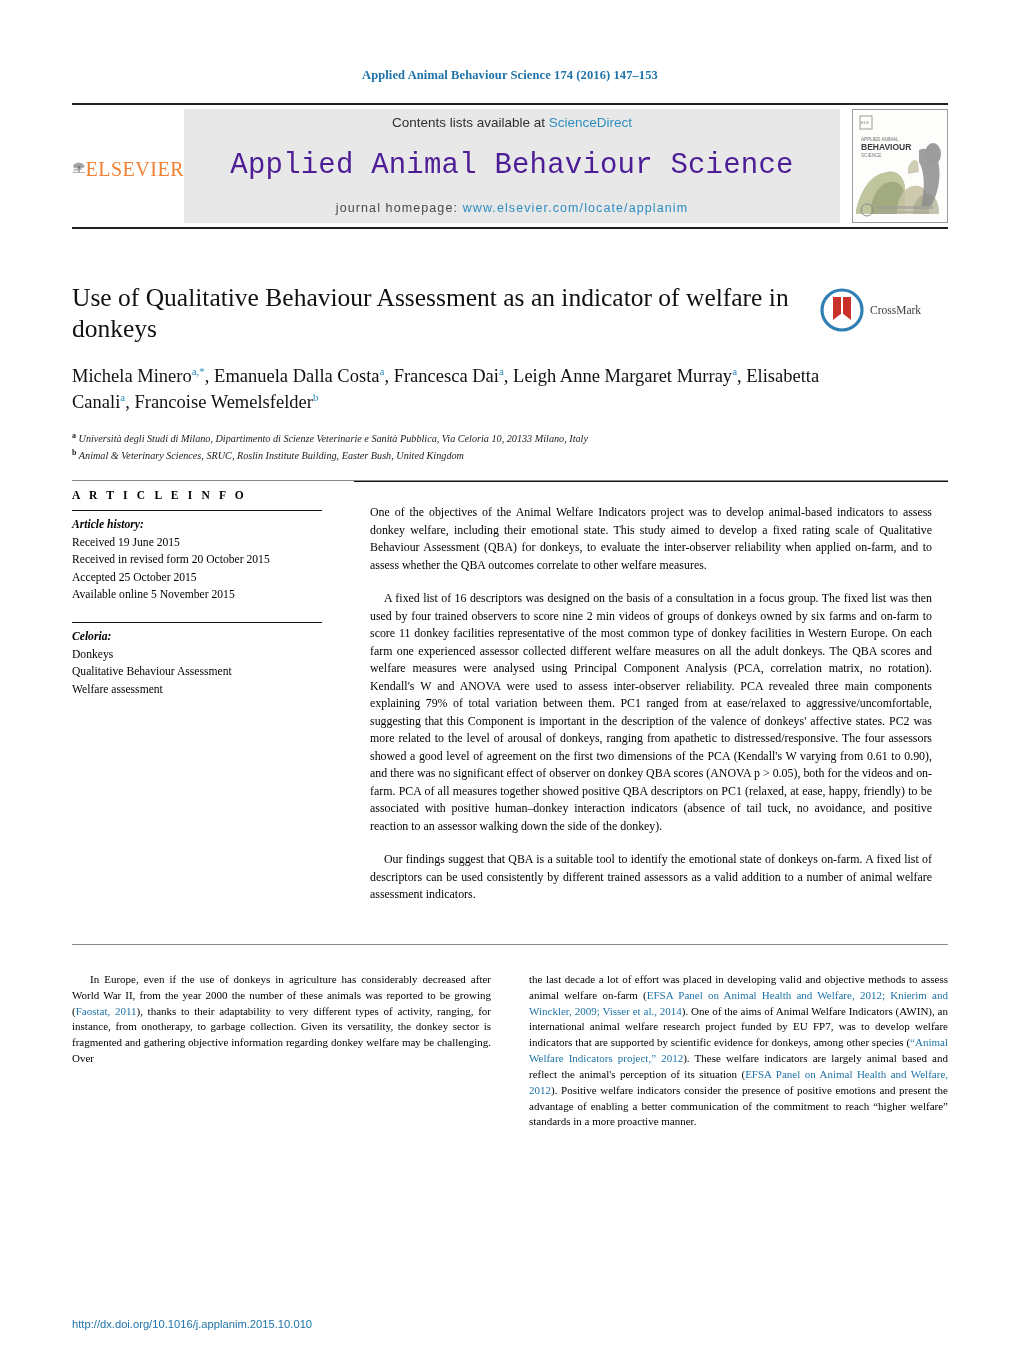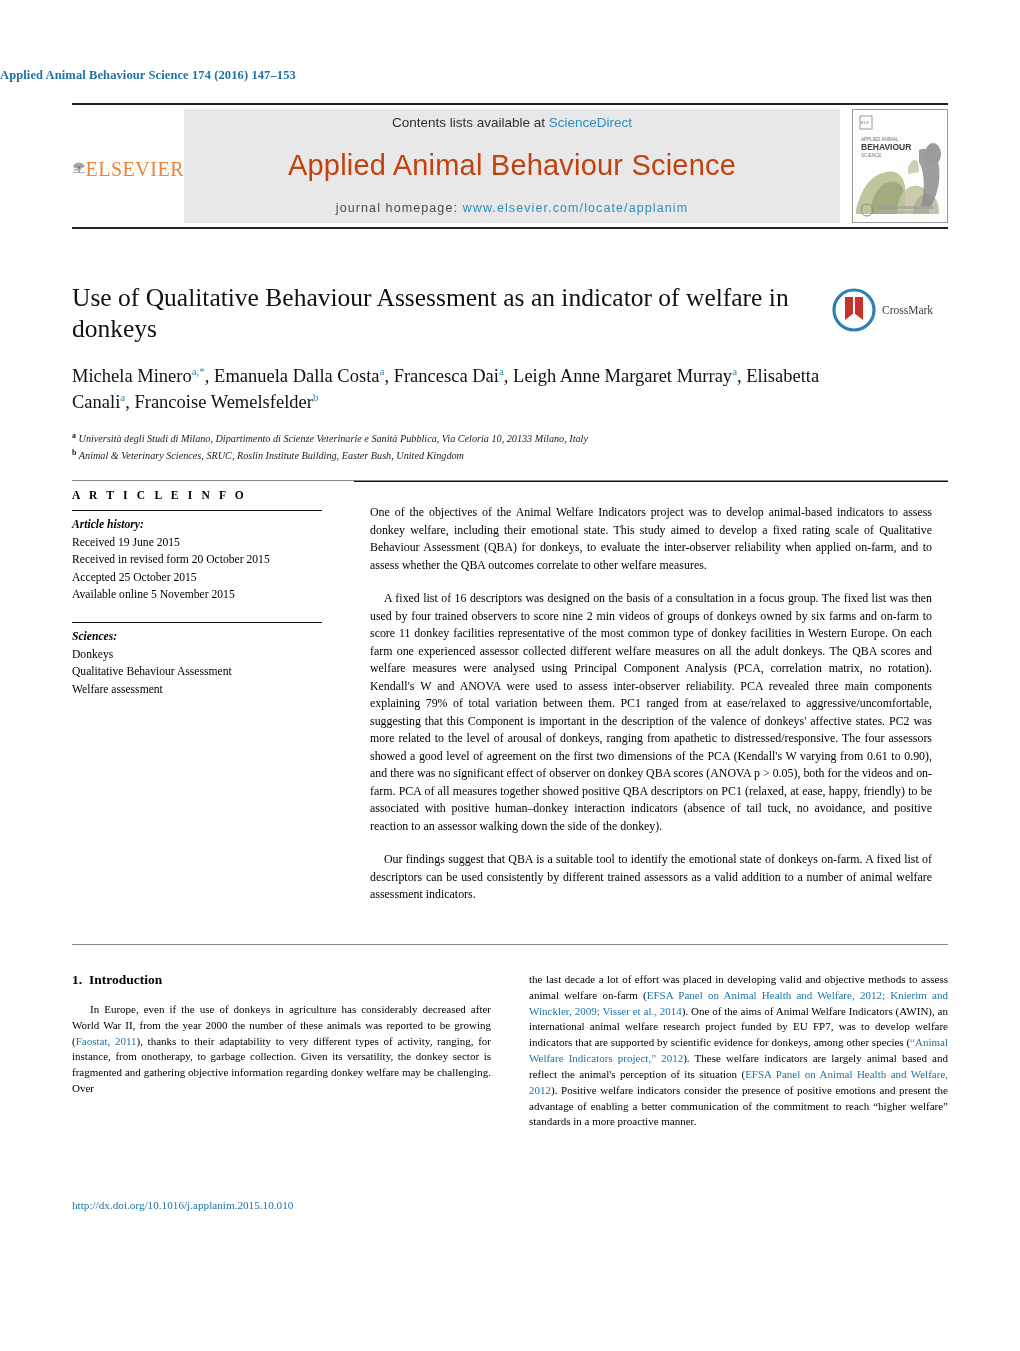--- a/index.html
+++ b/index.html
@@ -12,20 +12,21 @@
     font-family: "Liberation Serif", "DejaVu Serif", serif;
     color: #000;
     position: relative;
     overflow: hidden;
   }
   .page { position: relative; width: 1020px; height: 1351px; }
 
   
   .runhead {
     position: absolute; top: 68px; left: 0; width: 1020px;
+    text-align: center;
     font-family: "Liberation Serif", serif;
     font-weight: bold;
     font-size: 12.5px;
     color: #1e72a8;
     letter-spacing: 0.1px;
   }
 
   
   .masthead {
     position: absolute; top: 103px; left: 72px;
@@ -59,23 +60,23 @@
     padding: 6px 0 8px 0;
   }
   .contents-line {
     font-family: "Liberation Sans", sans-serif;
     font-size: 13.5px;
     color: #2f2f2f;
     margin-bottom: 14px;
   }
   .contents-line .sd { color: #2e8ec0; }
   .journal-title {
-    font-family: Liberation Sans, sans-serif;
+    font-family: Liberation Mono, monospace;
     font-size: 29px;
-    color: #c2410c;
+    color: #4c1d95;
     margin-bottom: 14px;
     letter-spacing: 0.2px;
   }
   .homepage-line {
     font-family: "Liberation Sans", sans-serif;
     font-size: 12.5px;
     color: #4a4a4a;
     letter-spacing: 1.1px;
   }
   .homepage-line .url { color: #2e8ec0; }
@@ -95,21 +96,21 @@
   .art-title {
     font-family: "Liberation Serif", serif;
     font-size: 25.5px;
     line-height: 1.22;
     width: 770px;
     color: #111;
     margin: 0;
     font-weight: normal;
   }
   .crossmark {
-    position: absolute; top: 2px; right: 4px;
+    position: absolute; top: 2px; right: 16px;
     width: 112px; height: 52px;
     display: flex; align-items: center; gap: 6px;
   }
   .cm-label {
     font-family: "Liberation Serif", serif;
     font-size: 11.5px; color: #3d3d3d;
   }
   .authors {
     margin-top: 20px;
     font-family: "Liberation Serif", serif;
@@ -202,22 +203,22 @@
     position: absolute; top: 1195px; left: 72px; width: 419px;
   }
   .fn-rule { width: 112px; border-top: 1px solid #111; margin-bottom: 7px; }
   .fn-text {
     font-family: "Liberation Serif", serif;
     font-size: 10.4px; line-height: 1.5;
   }
   .fn-text .star { margin-right: 4px; }
   .fn-text .em { font-style: italic; }
   .doi-block {
-    position: absolute; top: 1197px; left: 72px; width: 500px;
-    font-family: Liberation Serif, serif;
+    position: absolute; top: 1316px; left: 72px; width: 500px;
+    font-family: Liberation Sans, sans-serif;
     font-size: 11.2px; line-height: 1.48;
   }
   .doi-link { color: #1e72a8; }
 </style>
 </head>
 <body>
 
 <div class="page">
 
   <div class="runhead">Applied Animal Behaviour Science 174 (2016) 147–153</div>
@@ -307,21 +308,21 @@
         <div class="hist-block">
           <div class="lbl">Article history:</div>
           <div>Received 19 June 2015</div>
           <div>Received in revised form 20 October 2015</div>
           <div>Accepted 25 October 2015</div>
           <div>Available online 5 November 2015</div>
         </div>
         <div class="kw-spacer"></div>
         <div class="rule"></div>
         <div class="kw-block">
-          <div class="lbl">Sciences:</div>
+          <div class="lbl">Celoria:</div>
           <div>Donkeys</div>
           <div>Qualitative Behaviour Assessment</div>
           <div>Welfare assessment</div>
         </div>
       </div>
 
       <div class="col-abs">
         <div class="rule"></div>
         <div class="abs-body">
           <p class="first">One of the objectives of the Animal Welfare Indicators project was to develop animal-based indicators to assess donkey welfare, including their emotional state. This study aimed to develop a fixed rating scale of Qualitative Behaviour Assessment (QBA) for donkeys, to evaluate the inter-observer reliability when applied on-farm, and to assess whether the QBA outcomes correlate to other welfare measures.</p>
@@ -329,23 +330,20 @@
           <p>Our findings suggest that QBA is a suitable tool to identify the emotional state of donkeys on-farm. A fixed list of descriptors can be used consistently by different trained assessors as a valid addition to a number of animal welfare assessment indicators.</p>
         </div>
       </div>
     </div>
   </div>
 
   <div class="bottom-rule"></div>
 
   <div class="body-cols">
     <div class="bcol">
-      <div class="sec-title">
-        <span>1.</span>&nbsp;&nbsp;<span>Introduction</span>
-      </div>
       <p class="ptext">In Europe, even if the use of donkeys in agriculture has considerably decreased after World War II, from the year 2000 the number of these animals was reported to be growing (<span class="lnk">Faostat, 2011</span>), thanks to their adaptability to very different types of activity, ranging, for instance, from onotherapy, to garbage collection. Given its versatility, the donkey sector is fragmented and gathering objective information regarding donkey welfare may be challenging. Over</p>
     </div>
     <div class="bcol">
       <p class="ptext no-ind">the last decade a lot of effort was placed in developing valid and objective methods to assess animal welfare on-farm (<span class="lnk">EFSA Panel on Animal Health and Welfare, 2012; Knierim and Winckler, 2009; Visser et al., 2014</span>). One of the aims of Animal Welfare Indicators (AWIN), an international animal welfare research project funded by EU FP7, was to develop welfare indicators that are supported by scientific evidence for donkeys, among other species (<span class="lnk">“Animal Welfare Indicators project,” 2012</span>). These welfare indicators are largely animal based and reflect the animal's perception of its situation (<span class="lnk">EFSA Panel on Animal Health and Welfare, 2012</span>). Positive welfare indicators consider the presence of positive emotions and present the advantage of enabling a better communication of the commitment to reach “higher welfare” standards in a more proactive manner.</p>
     </div>
   </div>
 
 
   <div class="doi-block">
     <div class="doi-link">http://dx.doi.org/10.1016/j.applanim.2015.10.010</div>

